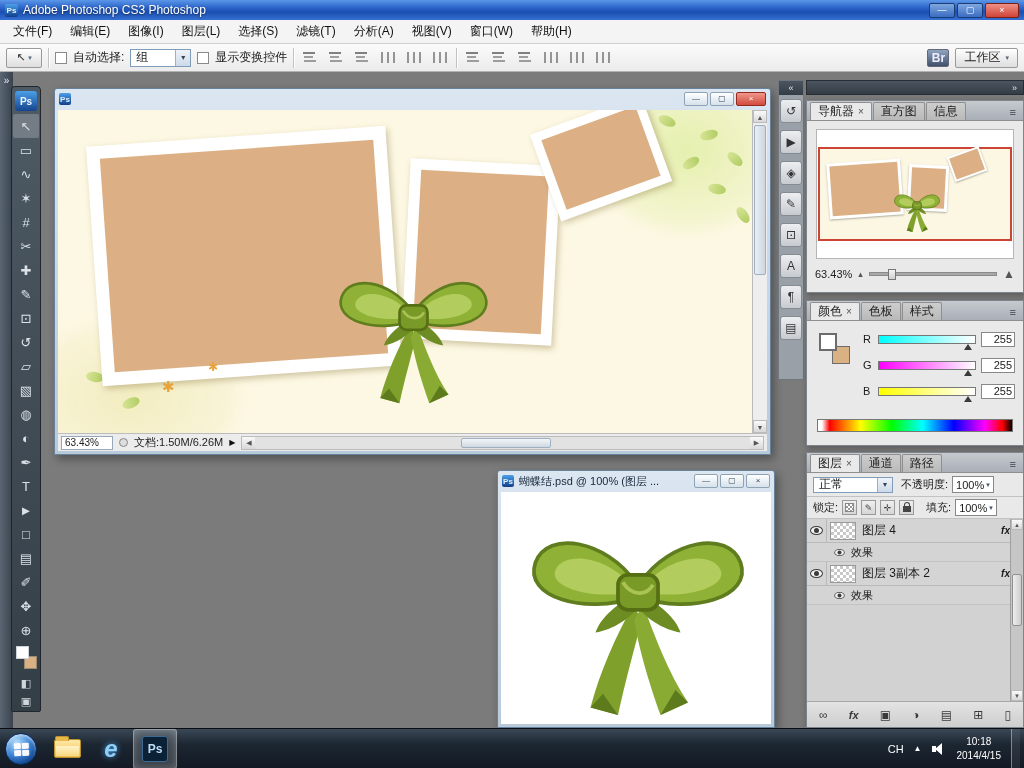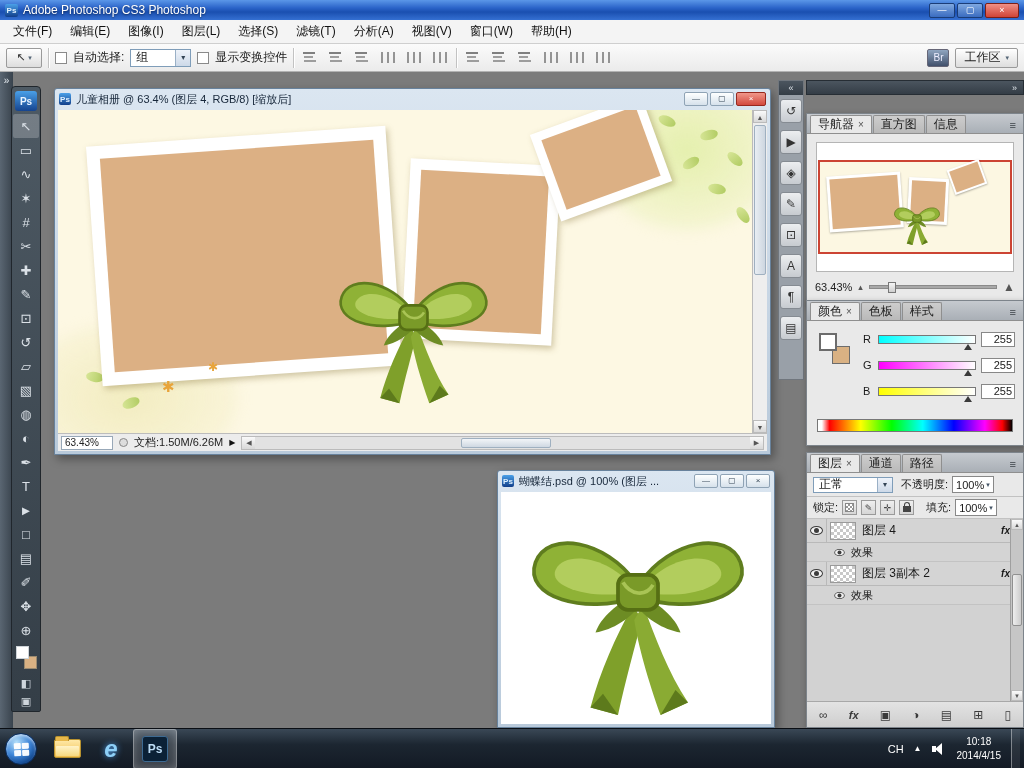--- a/index.html
+++ b/index.html
@@ -32,21 +32,21 @@
   .selectbox .sval{padding:0 5px;min-width:44px;font-size:12px}
   .selectbox .sarr{width:15px;height:100%;background:linear-gradient(#eef3fa,#cdd9e8);border-left:1px solid #9ab0c6;
     font-size:8px;display:flex;align-items:center;justify-content:center;color:#345}
   .abtn{width:20px;height:20px;border:1px solid transparent;display:flex;align-items:center;justify-content:center;opacity:.6}
   .ico-align{width:14px;height:11px;background:
     linear-gradient(#333,#333) 0 0/12px 2px no-repeat,
     linear-gradient(#666,#666) 1px 4px/9px 2px no-repeat,
     linear-gradient(#666,#666) 1px 8px/12px 2px no-repeat}
   .ico-dist{width:14px;height:11px;background:repeating-linear-gradient(90deg,#555 0 2px,transparent 2px 6px)}
   .bridge-btn{width:22px;height:18px;border-radius:2px;border:1px solid #667;background:linear-gradient(#8fa5c0,#41506b);
-    color:#eef;font-size:10px;font-weight:normal;display:flex;align-items:center;justify-content:center;margin-left:auto}
+    color:#eef;font-size:12px;font-weight:bold;display:flex;align-items:center;justify-content:center;margin-left:auto}
   .wsbtn{height:20px;border:1px solid #9a9a9a;border-radius:2px;background:linear-gradient(#fff,#ddd);
     display:flex;align-items:center;gap:5px;padding:0 8px;font-size:12px;color:#222}
 
   .workspace{position:absolute;top:72px;left:0;right:0;bottom:40px;background:#7b7b7b;overflow:hidden}
 
   
   .left-strip{position:absolute;left:0;top:0;bottom:0;width:13px;background:linear-gradient(90deg,#5a6672,#39434d);
     color:#e2e8ee;font-size:10px;text-align:center;padding-top:3px}
   .toolbox{position:absolute;left:11px;top:14px;width:30px;height:626px;background:linear-gradient(180deg,#4e5a64,#343e47);
     border:1px solid #20262c;border-radius:4px 4px 2px 2px;display:flex;flex-direction:column;align-items:center;padding-top:2px}
@@ -327,21 +327,20 @@
       <i class="swf"></i>
       <i class="swb"></i>
     </span>
     <span class="tb-mini">◧</span>
     <span class="tb-mini">▣</span>
   </div>
 
   <div class="docwin" style="left:54px;top:16px;width:717px;height:367px">
     <div class="doc-title">
       <span class="app-ico" style="width:12px;height:12px">Ps</span>
-      <span class="t">儿童相册 @ 63.4% (图层 4, RGB/8) [缩放后]</span>
       <span class="doc-btns">
         <span class="dbtn">—</span>
         <span class="dbtn">▢</span>
         <span class="dbtn close">×</span>
       </span>
     </div>
     <div class="doc-body">
       <div class="canvas1">
         <div class="blob" style="right:-30px;top:-40px;width:190px;height:160px;background:radial-gradient(#e4efad,rgba(228,239,173,0))"></div>
         <div class="blob" style="left:-40px;bottom:-40px;width:220px;height:150px;background:radial-gradient(#f2ecc0,rgba(242,236,192,0))"></div>
@@ -413,21 +412,21 @@
     <span class="dock-ico">◈</span>
     <span class="dock-ico">✎</span>
     <span class="dock-ico">⊡</span>
     <span class="dock-ico">A</span>
     <span class="dock-ico">¶</span>
     <span class="dock-ico">▤</span>
   </div>
 
   <div class="dock-head"><span>»</span></div>
 
-  <div class="pgroup" style="top:41px;height:193px">
+  <div class="pgroup" style="top:28px;height:193px">
     <div class="tabbar">
       <span class="ptab active">
         <span>导航器</span>
         <span class="tabx">×</span>
       </span>
       <span class="ptab">
           <span>直方图</span>
         </span>
       <span class="ptab">
           <span>信息</span>

